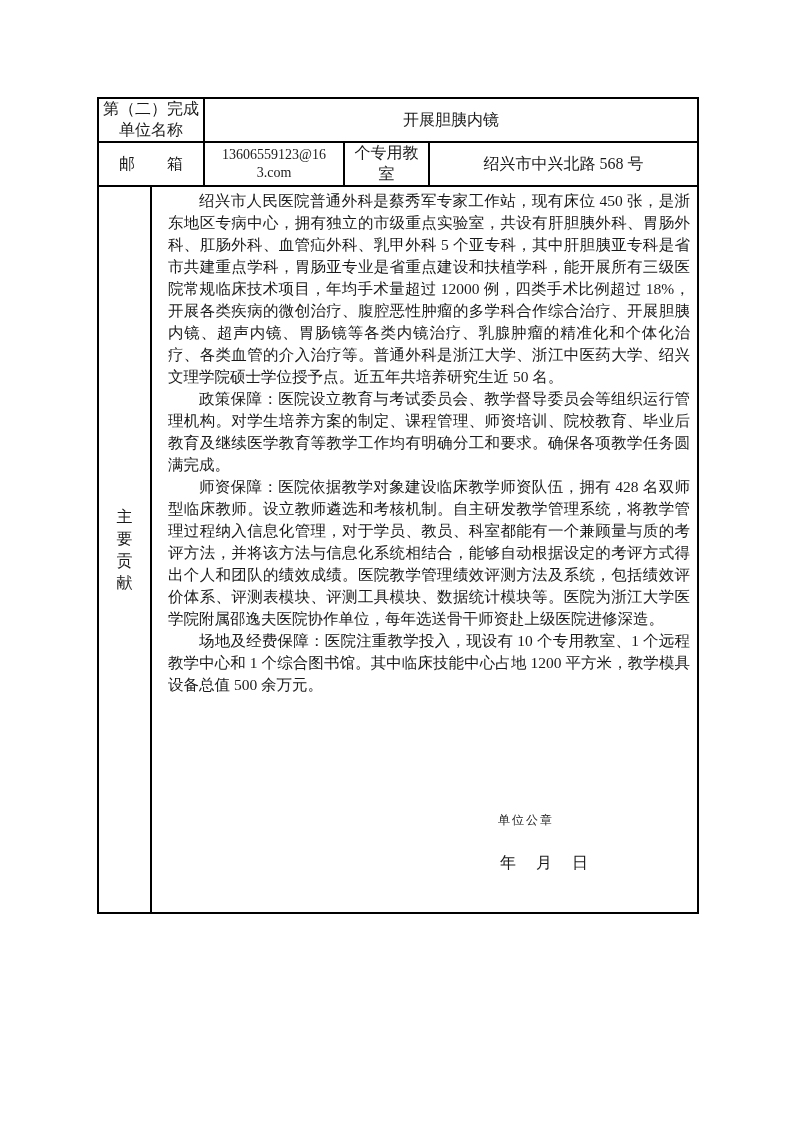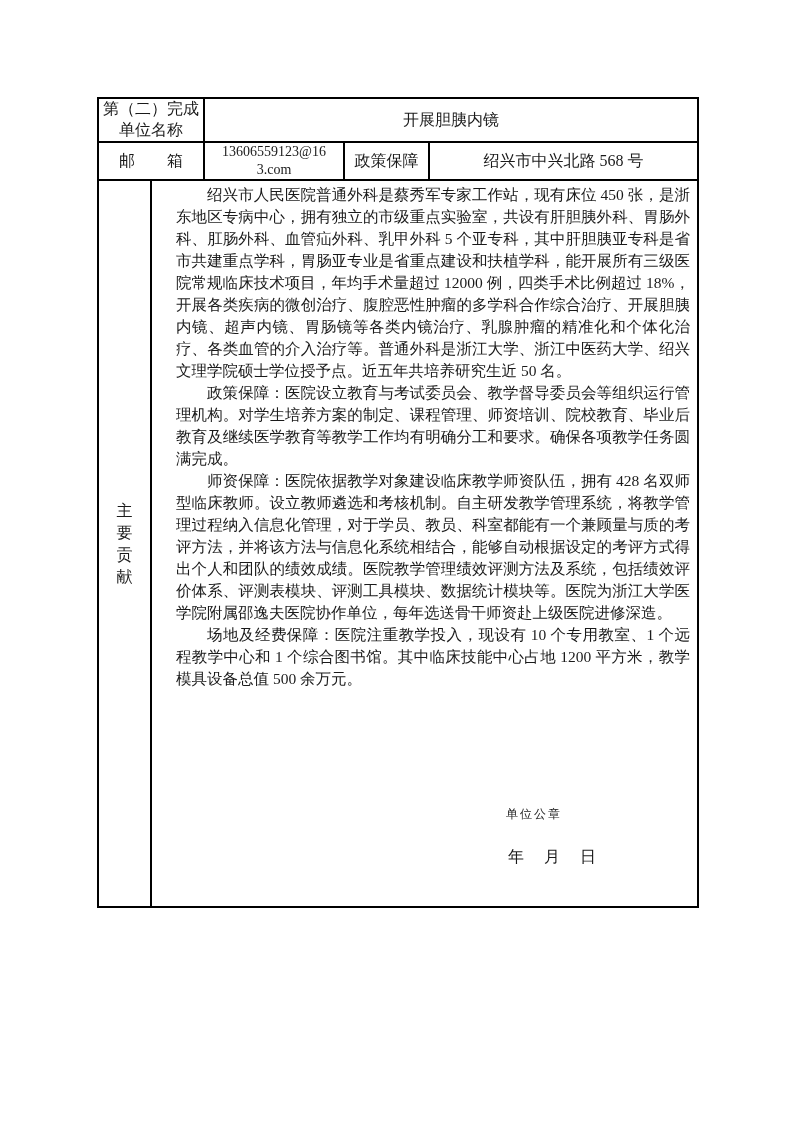--- a/index.html
+++ b/index.html
@@ -62,21 +62,21 @@
     display: inline-block;
     width: 17px;
     font-size: 16px;
     line-height: 22px;
     word-break: break-all;
     text-align: center;
   }
   .content-cell {
     vertical-align: top;
     text-align: left;
-    padding: 3px 7px 0 24px;
+    padding: 3px 7px 0 16px;
   }
   .content-cell p {
     margin: 0;
     font-size: 15.5px;
     line-height: 22px;
     text-align: justify;
     text-indent: 2em;
   }
   .seal-line {
     margin-top: 113px;
@@ -108,21 +108,21 @@
       </colgroup>
       <tbody>
           <tr class="r1">
         <th class="pre">第（二）完成
 单位名称</th>
         <td colspan="3">开展胆胰内镜</td>
       </tr>
       <tr class="r3">
         <th>邮　　箱</th>
         <td class="email-cell">13606559123@163.com</td>
-        <th>政策保障</th>
+        <th>个专用教室</th>
         <td>绍兴市中兴北路 568 号</td>
       </tr>
     </tbody>
       </table>
 
     <table class="main-table">
       <colgroup>
         <col class="lc">
           <col class="cc">
       </colgroup>

